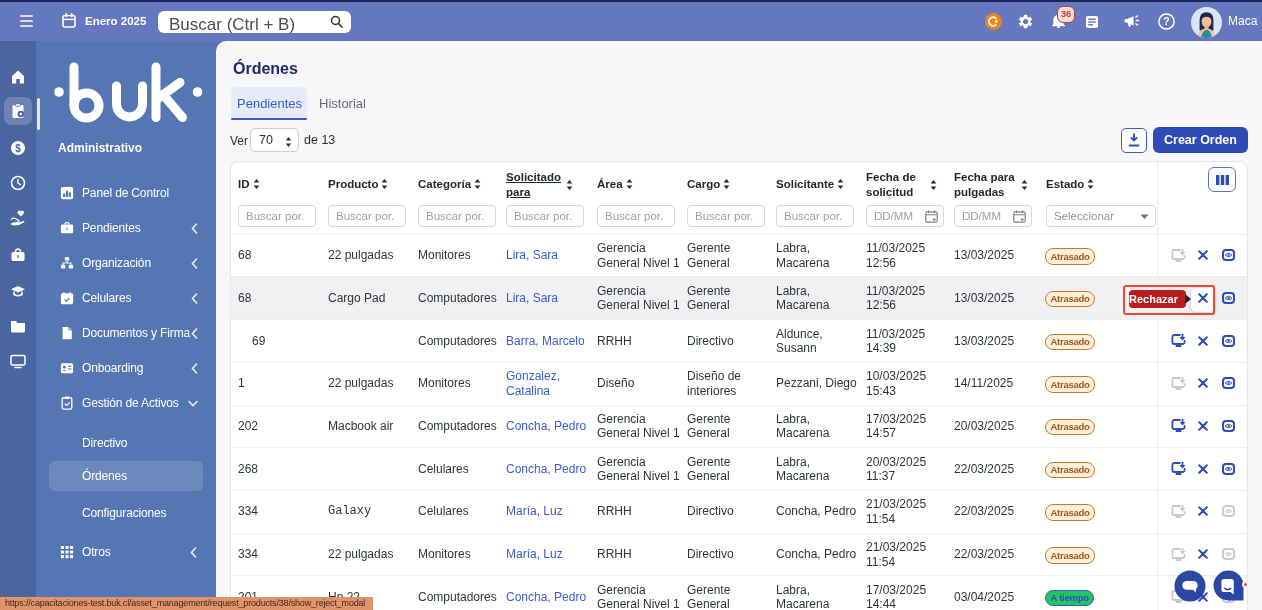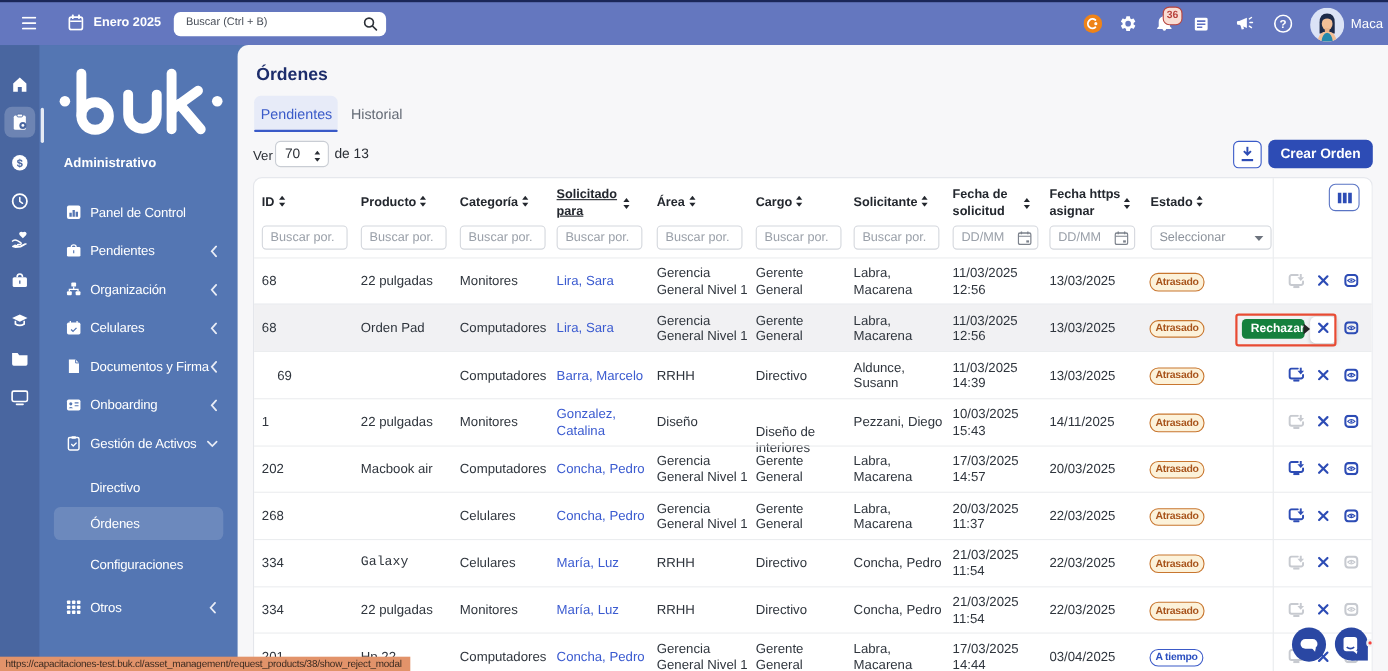--- a/index.html
+++ b/index.html
@@ -4,21 +4,21 @@
 *{margin:0;padding:0;box-sizing:border-box;}
 html,body{width:1262px;height:610px;overflow:hidden;font-family:"Liberation Sans",sans-serif;background:#5476b3;}
 .abs{position:absolute;}
 .mi{position:absolute;color:#fff;font-size:12px;letter-spacing:-0.15px;}
 .hdr{position:absolute;font-size:11.5px;font-weight:bold;color:#23272e;line-height:14.5px;}
 .cell{position:absolute;font-size:12px;color:#2f353d;line-height:14.5px;}
 .link{color:#3b5bd0;}
 .inp{position:absolute;height:22px;background:#fff;border:1px solid #d4d7dd;border-radius:4px;font-size:11.5px;color:#9aa0a9;line-height:20px;padding-left:7px;}
 .pill{position:absolute;font-size:9.5px;font-weight:bold;border-radius:8px;padding:1.5px 4.5px 2px;letter-spacing:-0.25px;line-height:11px;}
 .pillA{color:#a8541c;border:1px solid #c8762f;background:#fcf2da;}
-.pillT{color:#2b4fc0;border:1px solid #3b5ac8;background:#ffffff;}
+.pillT{color:#2b4fc0;border:1px solid #3b5ac8;background:#22c55e;}
 svg.abs{display:block;}
 </style></head><body>
 
 <div class="abs" style="left:0;top:0;width:1262px;height:41px;background:#6477bf;border-top:2px solid #1a2658;"></div>
 <div class="abs" style="left:0;top:41px;width:36px;height:569px;background:#4966a0;"></div>
 <div class="abs" style="left:36px;top:41px;width:180px;height:569px;background:#5476b3;"></div>
 <div class="abs" style="left:216px;top:41px;width:1046px;height:569px;background:#f7f7f9;border-top-left-radius:10px;"></div>
 <svg class="abs" style="left:20px;top:15px;" width="13" height="12" viewBox="0 0 13 12">
     <g stroke="#fff" stroke-width="1.7" stroke-linecap="round">
       <line x1="0.8" y1="1" x2="12.2" y2="1"></line>
@@ -27,21 +27,21 @@
     </g>
   </svg>
 <svg class="abs" style="left:62px;top:13px;" width="14" height="15" viewBox="0 0 14 15">
     <rect x="1" y="2.5" width="12" height="11.5" rx="2" fill="none" stroke="#fff" stroke-width="1.6"></rect>
     <line x1="4.2" y1="0.8" x2="4.2" y2="3.5" stroke="#fff" stroke-width="1.6" stroke-linecap="round"></line>
     <line x1="9.8" y1="0.8" x2="9.8" y2="3.5" stroke="#fff" stroke-width="1.6" stroke-linecap="round"></line>
     <line x1="1.8" y1="6.4" x2="12.2" y2="6.4" stroke="#fff" stroke-width="1.4"></line>
   </svg>
 <div class="abs" style="left:85px;top:15px;font-size:11.5px;font-weight:bold;color:#fff;">Enero 2025</div>
 <div class="abs" style="left:158px;top:11px;width:193px;height:22px;background:#fff;border-radius:6px;"></div>
-<div class="abs" style="left:169px;top:15px;font-size:10px;color:#494f59;">Buscar (Ctrl + B)</div>
+<div class="abs" style="left:169px;top:15px;font-size:17px;color:#494f59;">Buscar (Ctrl + B)</div>
 <svg class="abs" style="left:330px;top:15px;" width="14" height="14" viewBox="0 0 14 14">
     <circle cx="5.5" cy="5.5" r="4" fill="none" stroke="#2c3138" stroke-width="1.5"></circle>
     <line x1="8.6" y1="8.6" x2="12.2" y2="12.2" stroke="#2c3138" stroke-width="1.5" stroke-linecap="round"></line>
   </svg>
 <svg class="abs" style="left:985px;top:13px;" width="17" height="17" viewBox="0 0 17 17">
     <circle cx="8.5" cy="8.5" r="8.5" fill="#ef8318"></circle>
     <path d="M10.8 5.2 A4.2 4.2 0 1 0 10.8 11.8" fill="none" stroke="#fff" stroke-width="1.7" stroke-linecap="round"></path>
     <circle cx="11.2" cy="8.5" r="1.4" fill="#fff"></circle>
   </svg>
 <svg class="abs" style="left:1017px;top:13px;" width="17" height="17" viewBox="0 0 24 24">
@@ -276,21 +276,21 @@
 <div class="hdr" style="left:506px;top:170px;width:60px;text-decoration:underline;">Solicitado para</div>
 <svg class="abs" style="left:566px;top:180px;" width="7" height="10" viewBox="0 0 7 10">
     <path d="M3.5 0 6.3 3.6 H0.7z" fill="#23272e"></path>
     <path d="M3.5 10 0.7 6.4 H6.3z" fill="#23272e"></path>
   </svg>
 <div class="hdr" style="left:866px;top:170px;width:70px;">Fecha de solicitud</div>
 <svg class="abs" style="left:930px;top:180px;" width="7" height="10" viewBox="0 0 7 10">
     <path d="M3.5 0 6.3 3.6 H0.7z" fill="#23272e"></path>
     <path d="M3.5 10 0.7 6.4 H6.3z" fill="#23272e"></path>
   </svg>
-<div class="hdr" style="left:954px;top:170px;width:70px;">Fecha https asignar</div>
+<div class="hdr" style="left:954px;top:170px;width:70px;">Fecha para pulgadas</div>
 <svg class="abs" style="left:1021px;top:180px;" width="7" height="10" viewBox="0 0 7 10">
     <path d="M3.5 0 6.3 3.6 H0.7z" fill="#23272e"></path>
     <path d="M3.5 10 0.7 6.4 H6.3z" fill="#23272e"></path>
   </svg>
 <div class="abs" style="left:1208px;top:167px;width:28px;height:25px;background:#fff;border:1px solid #5a74c4;border-radius:6px;"></div>
 <svg class="abs" style="left:1215.5px;top:174.5px;" width="13" height="10" viewBox="0 0 13 10">
     <g fill="#2d4cb5">
       <rect x="0" y="0" width="3.4" height="10"></rect>
       <rect x="4.8" y="0" width="3.4" height="10"></rect>
       <rect x="9.6" y="0" width="3.4" height="10"></rect>
@@ -344,21 +344,21 @@
     <path d="M1.2 1.2 8.8 8.8 M8.8 1.2 1.2 8.8" stroke="#2d4cb5" stroke-width="2" stroke-linecap="round"></path>
   </svg>
 <svg class="abs" style="left:1221.9px;top:249.0px;" width="13" height="12" viewBox="0 0 13 12">
     <rect x="1" y="1" width="11" height="10" rx="3" fill="none" stroke="#2d4cb5" stroke-width="2"></rect>
     <path d="M3.2 6 q3.3-3.2 6.6 0 q-3.3 3.2-6.6 0z" fill="none" stroke="#2d4cb5" stroke-width="1"></path>
     <circle cx="6.5" cy="6" r="1" fill="#2d4cb5"></circle>
   </svg>
 <div class="abs" style="left:231px;top:276.4px;width:1016px;height:42.7px;background:#f1f1f3;"></div>
 <div class="abs" style="left:231px;top:276.4px;width:1016px;height:1px;background:#ebedef;"></div>
 <div class="cell" style="left:238px;top:290.8px;width:86px;">68</div>
-<div class="cell" style="left:328px;top:290.8px;width:86px;">Orden Pad</div>
+<div class="cell" style="left:328px;top:290.8px;width:86px;">Cargo Pad</div>
 <div class="cell" style="left:418px;top:290.8px;width:86px;">Computadores</div>
 <div class="cell link" style="left:506px;top:290.8px;width:86px;">Lira, Sara</div>
 <div class="cell" style="left:597px;top:283.8px;width:86px;">Gerencia<br>General Nivel 1</div>
 <div class="cell" style="left:687px;top:283.8px;width:86px;">Gerente<br>General</div>
 <div class="cell" style="left:776px;top:283.8px;width:86px;">Labra,<br>Macarena</div>
 <div class="cell" style="left:866px;top:283.8px;width:86px;">11/03/2025<br>12:56</div>
 <div class="cell" style="left:954px;top:290.8px;width:86px;">13/03/2025</div>
 <div class="pill pillA" style="left:1045px;top:290.8px;">Atrasado</div>
 <svg class="abs" style="left:1198.0px;top:292.8px;" width="10" height="10" viewBox="0 0 10 10">
     <path d="M1.2 1.2 8.8 8.8 M8.8 1.2 1.2 8.8" stroke="#2d4cb5" stroke-width="2" stroke-linecap="round"></path>
@@ -391,21 +391,21 @@
     <rect x="1" y="1" width="11" height="10" rx="3" fill="none" stroke="#2d4cb5" stroke-width="2"></rect>
     <path d="M3.2 6 q3.3-3.2 6.6 0 q-3.3 3.2-6.6 0z" fill="none" stroke="#2d4cb5" stroke-width="1"></path>
     <circle cx="6.5" cy="6" r="1" fill="#2d4cb5"></circle>
   </svg>
 <div class="abs" style="left:231px;top:361.8px;width:1016px;height:1px;background:#ebedef;"></div>
 <div class="cell" style="left:238px;top:376.2px;width:86px;">1</div>
 <div class="cell" style="left:328px;top:376.2px;width:86px;">22 pulgadas</div>
 <div class="cell" style="left:418px;top:376.2px;width:86px;">Monitores</div>
 <div class="cell link" style="left:506px;top:369.2px;width:86px;">Gonzalez,<br>Catalina</div>
 <div class="cell" style="left:597px;top:376.2px;width:86px;">Diseño</div>
-<div class="cell" style="left:687px;top:369.2px;width:86px;margin-top:16px;">Diseño de<br>interiores</div>
+<div class="cell" style="left:687px;top:369.2px;width:86px;">Diseño de<br>interiores</div>
 <div class="cell" style="left:776px;top:376.2px;width:86px;">Pezzani, Diego</div>
 <div class="cell" style="left:866px;top:369.2px;width:86px;">10/03/2025<br>15:43</div>
 <div class="cell" style="left:954px;top:376.2px;width:86px;">14/11/2025</div>
 <div class="pill pillA" style="left:1045px;top:376.2px;">Atrasado</div>
 <svg class="abs" style="left:1170.5px;top:376.7px;" width="15" height="13" viewBox="0 0 15 13">
     <path d="M8.8 1 H3.2 a1.8 1.8 0 0 0 -1.8 1.8 v5.4 a1.8 1.8 0 0 0 1.8 1.8 h8.6 a1.8 1.8 0 0 0 1.8 -1.8 V6.8" fill="none" stroke="#c7cad0" stroke-width="1.8" stroke-linecap="round"></path>
     <rect x="10.6" y="0" width="1.8" height="3.4" fill="#c7cad0"></rect>
     <path d="M8.5 3 h6 L11.5 6.4z" fill="#c7cad0"></path>
     <rect x="4.7" y="11" width="5.6" height="2" rx="0.6" fill="#c7cad0"></rect>
   </svg>
@@ -538,21 +538,21 @@
   </svg>
 <svg class="abs" style="left:1221.9px;top:590.6px;" width="13" height="12" viewBox="0 0 13 12">
     <rect x="1" y="1" width="11" height="10" rx="3" fill="none" stroke="#c7cad0" stroke-width="2"></rect>
     <path d="M3.2 6 q3.3-3.2 6.6 0 q-3.3 3.2-6.6 0z" fill="none" stroke="#c7cad0" stroke-width="1"></path>
     <circle cx="6.5" cy="6" r="1" fill="#c7cad0"></circle>
   </svg>
 <div class="abs" style="left:1191px;top:288px;width:24px;height:24px;background:#fff;border-radius:5px;box-shadow:0 1px 4px rgba(0,0,0,0.18);"></div>
 <svg class="abs" style="left:1198.0px;top:292.8px;" width="10" height="10" viewBox="0 0 10 10">
     <path d="M1.2 1.2 8.8 8.8 M8.8 1.2 1.2 8.8" stroke="#2d4cb5" stroke-width="2" stroke-linecap="round"></path>
   </svg>
-<div class="abs" style="left:1129px;top:290px;width:57px;height:18px;background:#15803d;border-radius:4px;color:#fff;font-size:11px;font-weight:bold;text-align:right;line-height:18px;">Rechazar</div>
+<div class="abs" style="left:1129px;top:290px;width:57px;height:18px;background:#b91c1c;border-radius:4px;color:#fff;font-size:11px;font-weight:bold;text-align:left;line-height:18px;">Rechazar</div>
 <div class="abs" style="left:1185px;top:294px;width:0;height:0;border-top:5px solid transparent;border-bottom:5px solid transparent;border-left:6px solid #232323;"></div>
 <div class="abs" style="left:1123px;top:285px;width:92px;height:30px;border:2px solid #e84b33;border-radius:3px;"></div>
 <div class="abs" style="left:0;top:597px;width:373px;height:13px;background:#e2936a;color:#3a2a20;font-size:9px;line-height:13px;padding-left:5px;white-space:nowrap;overflow:hidden;letter-spacing:-0.18px;">https://capacitaciones-test.buk.cl/asset_management/request_products/38/show_reject_modal</div>
 <svg class="abs" style="left:1174px;top:570px;" width="32" height="32" viewBox="0 0 32 32">
     <circle cx="16" cy="16" r="15.5" fill="#2a47a3"></circle>
     <rect x="8.3" y="11" width="15.4" height="8.8" rx="4.4" fill="#fff"></rect>
     <path d="M18.5 19 l3 3.6 .7-3.6z" fill="#fff"></path>
   </svg>
 <svg class="abs" style="left:1213px;top:570px;" width="31" height="31" viewBox="0 0 31 31">
     <circle cx="15.5" cy="15.5" r="15" fill="#2a47a3"></circle>

